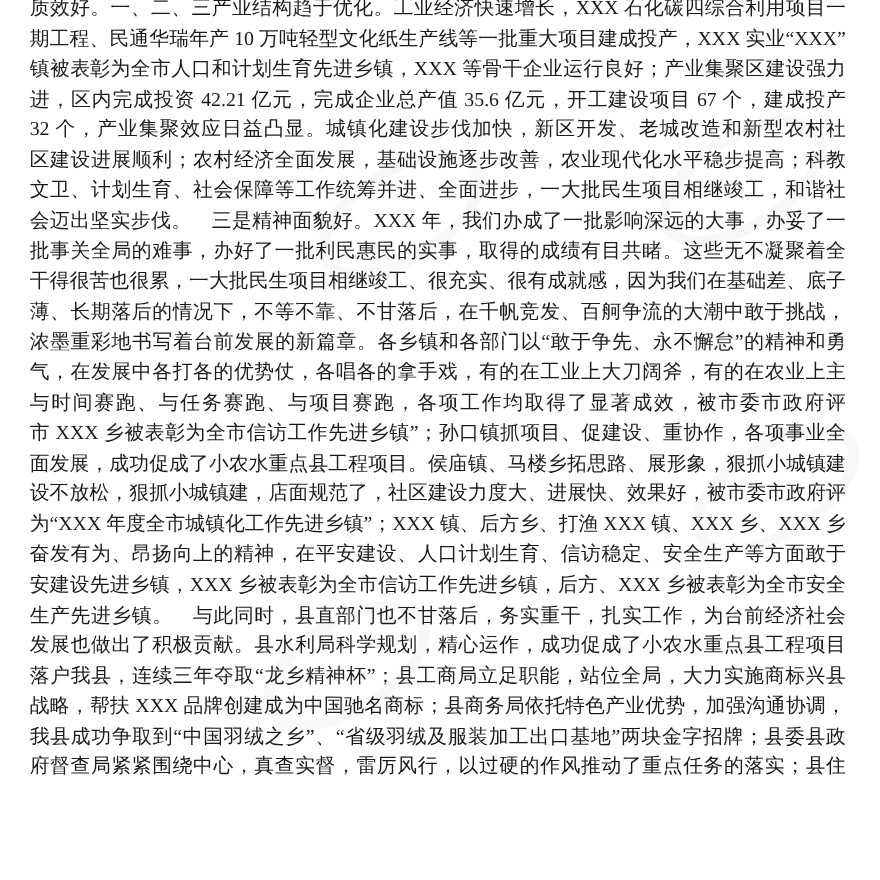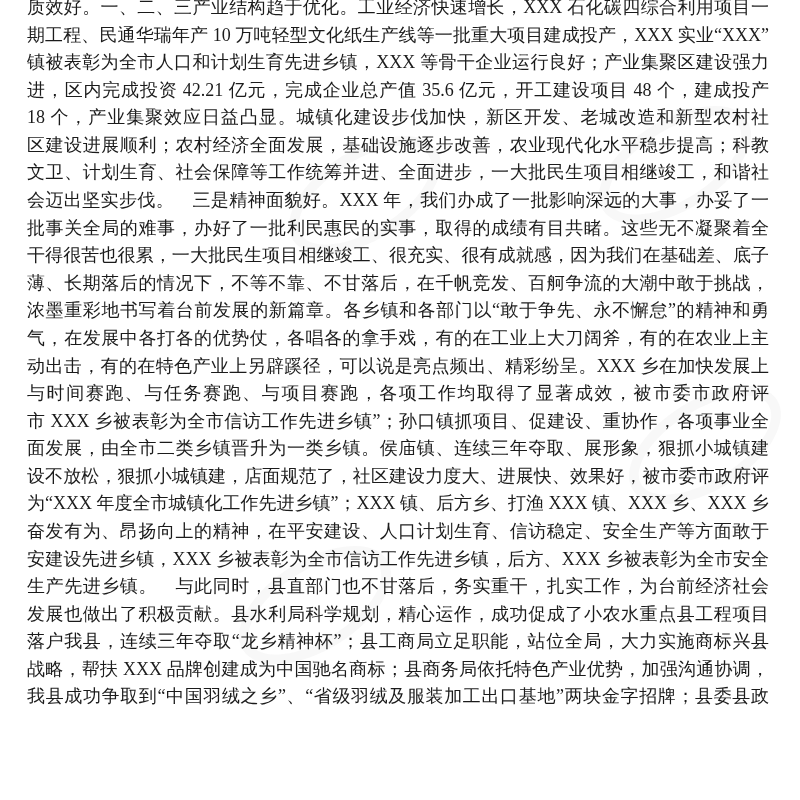--- a/index.html
+++ b/index.html
@@ -64,38 +64,38 @@
     <div class="watermark-mark wm-1"></div>
     <div class="watermark-mark wm-2"></div>
     <div class="watermark-mark wm-3"></div>
     <div class="watermark-mark wm-4"></div>
   </div>
 
   <div class="text-block">
     <div class="line">质效好。一、二、三产业结构趋于优化。工业经济快速增长，XXX 石化碳四综合利用项目一</div>
     <div class="line">期工程、民通华瑞年产 10 万吨轻型文化纸生产线等一批重大项目建成投产，XXX 实业“XXX”</div>
     <div class="line">镇被表彰为全市人口和计划生育先进乡镇，XXX 等骨干企业运行良好；产业集聚区建设强力推</div>
-    <div class="line">进，区内完成投资 42.21 亿元，完成企业总产值 35.6 亿元，开工建设项目 48 个，建成投产</div>
-    <div class="line">18 个，产业集聚效应日益凸显。城镇化建设步伐加快，新区开发、老城改造和新型农村社</div>
+    <div class="line">进，区内完成投资 42.21 亿元，完成企业总产值 35.6 亿元，开工建设项目 67 个，建成投产</div>
+    <div class="line">32 个，产业集聚效应日益凸显。城镇化建设步伐加快，新区开发、老城改造和新型农村社</div>
     <div class="line">区建设进展顺利；农村经济全面发展，基础设施逐步改善，农业现代化水平稳步提高；科教</div>
     <div class="line">文卫、计划生育、社会保障等工作统筹并进、全面进步，一大批民生项目相继竣工，和谐社</div>
     <div class="line">会迈出坚实步伐。　三是精神面貌好。XXX 年，我们办成了一批影响深远的大事，办妥了一</div>
     <div class="line">批事关全局的难事，办好了一批利民惠民的实事，取得的成绩有目共睹。这些无不凝聚着全</div>
     <div class="line">干得很苦也很累，一大批民生项目相继竣工、很充实、很有成就感，因为我们在基础差、底子</div>
     <div class="line">薄、长期落后的情况下，不等不靠、不甘落后，在千帆竞发、百舸争流的大潮中敢于挑战，</div>
     <div class="line">浓墨重彩地书写着台前发展的新篇章。各乡镇和各部门以“敢于争先、永不懈怠”的精神和勇</div>
     <div class="line">气，在发展中各打各的优势仗，各唱各的拿手戏，有的在工业上大刀阔斧，有的在农业上主</div>
-    <div class="line">动出击，有的在特色产业上另辟蹊径，可以说是亮点频出、精彩纷呈。XXX 乡在加快发展上</div>
     <div class="line">与时间赛跑、与任务赛跑、与项目赛跑，各项工作均取得了显著成效，被市委市政府评为“XXX</div>
     <div class="line">市 XXX 乡被表彰为全市信访工作先进乡镇”；孙口镇抓项目、促建设、重协作，各项事业全</div>
-    <div class="line">面发展，由全市二类乡镇晋升为一类乡镇。侯庙镇、连续三年夺取、展形象，狠抓小城镇建</div>
+    <div class="line">面发展，成功促成了小农水重点县工程项目。侯庙镇、马楼乡拓思路、展形象，狠抓小城镇建</div>
     <div class="line">设不放松，狠抓小城镇建，店面规范了，社区建设力度大、进展快、效果好，被市委市政府评</div>
     <div class="line">为“XXX 年度全市城镇化工作先进乡镇”；XXX 镇、后方乡、打渔 XXX 镇、XXX 乡、XXX 乡以</div>
     <div class="line">奋发有为、昂扬向上的精神，在平安建设、人口计划生育、信访稳定、安全生产等方面敢于</div>
     <div class="line">安建设先进乡镇，XXX 乡被表彰为全市信访工作先进乡镇，后方、XXX 乡被表彰为全市安全</div>
     <div class="line">生产先进乡镇。　与此同时，县直部门也不甘落后，务实重干，扎实工作，为台前经济社会</div>
     <div class="line">发展也做出了积极贡献。县水利局科学规划，精心运作，成功促成了小农水重点县工程项目</div>
     <div class="line">落户我县，连续三年夺取“龙乡精神杯”；县工商局立足职能，站位全局，大力实施商标兴县</div>
     <div class="line">战略，帮扶 XXX 品牌创建成为中国驰名商标；县商务局依托特色产业优势，加强沟通协调，</div>
     <div class="line">我县成功争取到“中国羽绒之乡”、“省级羽绒及服装加工出口基地”两块金字招牌；县委县政</div>
+    <div class="line">府督查局紧紧围绕中心，真查实督，雷厉风行，以过硬的作风推动了重点任务的落实；县住</div>
   </div>
 
 </div>
 
 </body></html>

